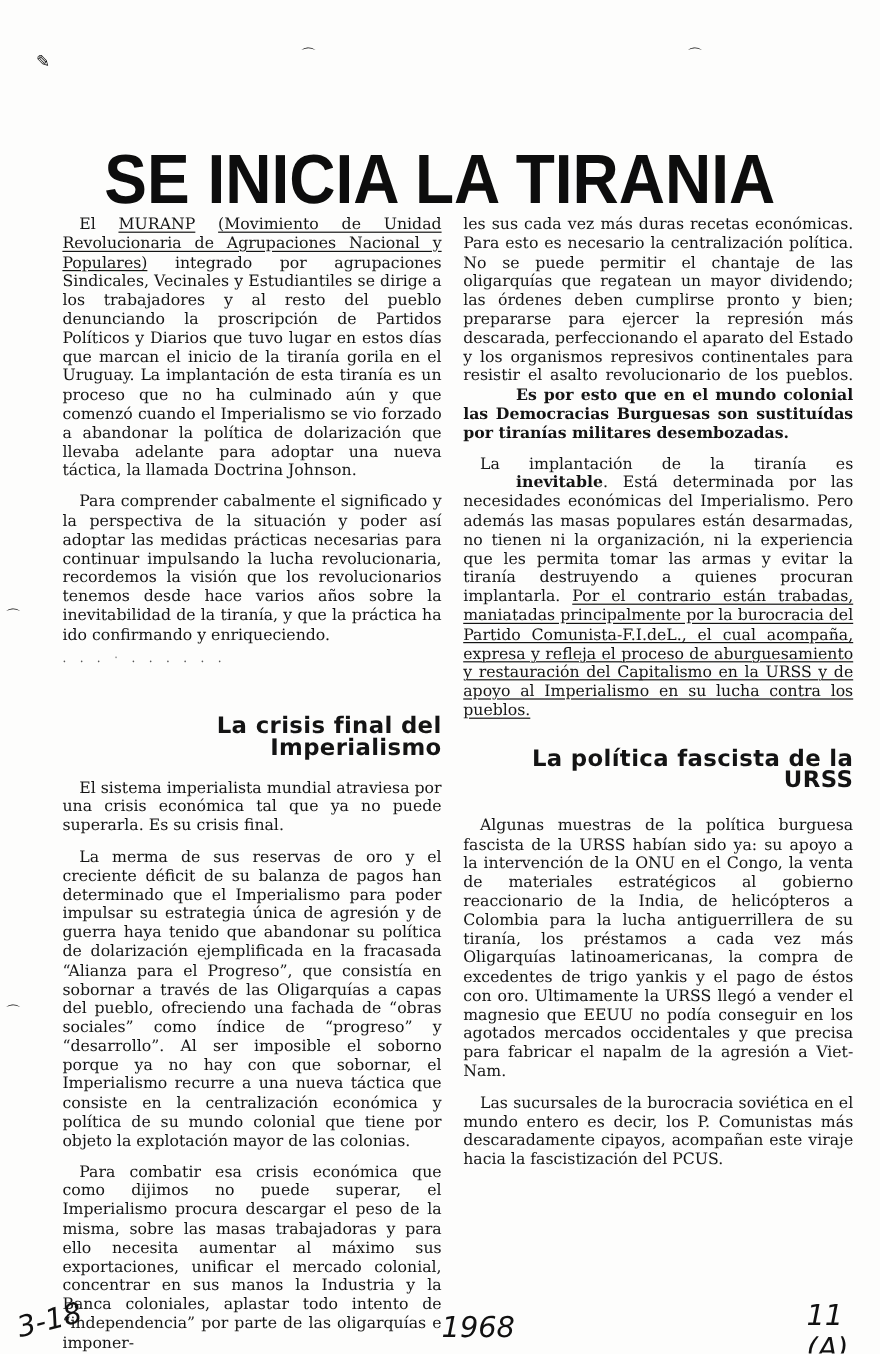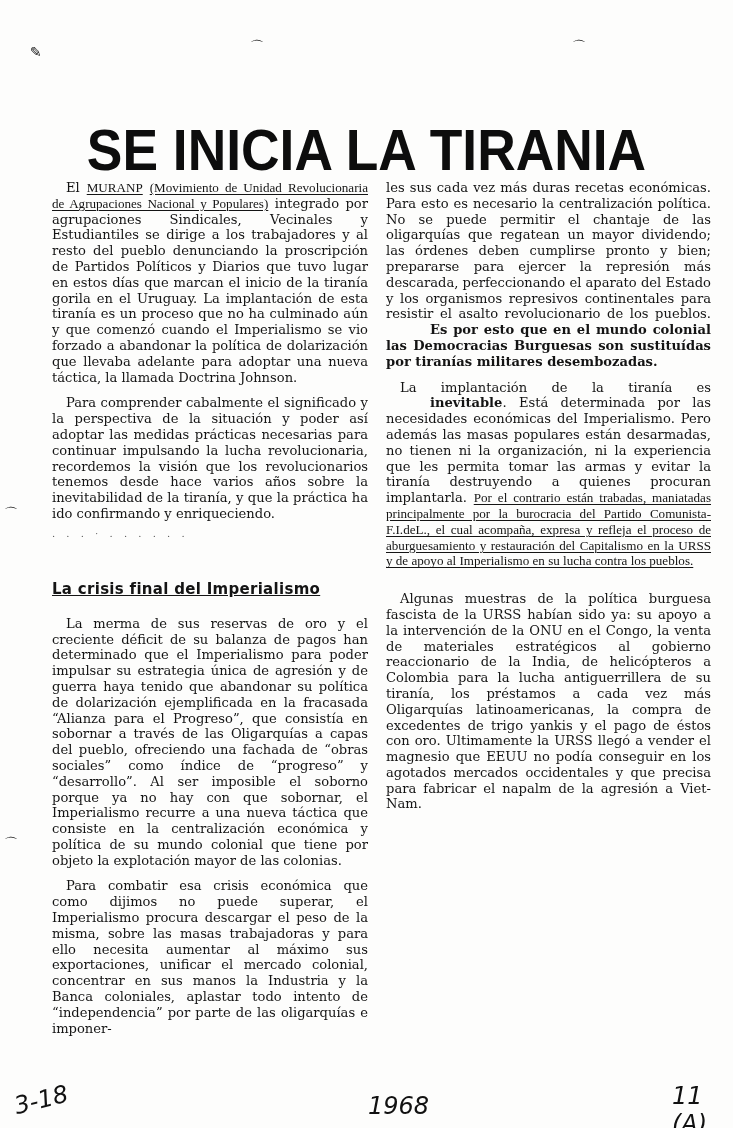--- a/index.html
+++ b/index.html
@@ -11,24 +11,24 @@
       position:absolute; left:0; width:733px; top:82px; text-align:center;
       font-family:"Liberation Sans", "DejaVu Sans", sans-serif; font-weight:bold;
       font-size:58px; letter-spacing:0px; line-height:1; color:#0d0d0d;
       transform:scaleX(0.92); transform-origin:center;
     }
     .col { position:absolute; top:180px; font-size:13.1px; line-height:15.8px; }
     .col-left { left:52px; width:316px; }
     .col-right { left:386px; width:325px; }
     p { margin:0 0 10px 0; text-align:justify; text-indent:14px; hyphens:manual; }
     .bold { font-weight:bold;margin-left:44px; }
-    .ul { text-decoration:underline; text-decoration-thickness:1px; text-underline-offset:2px;font-family:Liberation Serif, serif; }
+    .ul { text-decoration:underline; text-decoration-thickness:1px; text-underline-offset:2px; }
     .sub {
       font-family:"DejaVu Sans", "Liberation Sans", sans-serif; font-weight:bold;
-      font-size:15px; text-align:left; line-height:18px; letter-spacing:0.3px;text-decoration:underline;
+      font-size:19px; text-align:right; line-height:18px; letter-spacing:0.3px;
     }
     .sub-left { margin:34px 0 18px 0; }
     .sub-right { margin:22px 0 22px 0; }
     .dots { height:20px; letter-spacing:4px; font-size:10px; color:#555; margin-top:-6px; }
     .mark { position:absolute; color:#111; font-family:"DejaVu Sans", sans-serif; }
     .hand { position:absolute; font-family:"DejaVu Sans", sans-serif; font-size:24px; color:#111; font-style:italic; }
   </style>
 </head>
 <body>
 
@@ -38,27 +38,30 @@
 <span class="mark" style="left:4px;top:505px;font-size:14px;">⌒</span>
 <span class="mark" style="left:4px;top:835px;font-size:14px;">⌒</span>
 
 <h1 class="headline">SE INICIA LA TIRANIA</h1>
 
 <div class="col col-left">
   <p><span>El </span><span class="ul">MURANP</span> <span class="ul">(Movimiento de Unidad Revolucionaria de Agrupaciones Nacional y Populares)</span><span> integrado por agrupaciones Sindicales, Vecinales y Estudiantiles se dirige a los trabajadores y al resto del pueblo denunciando la proscripción de Partidos Políticos y Diarios que tuvo lugar en estos días que marcan el inicio de la tiranía gorila en el Uruguay. La implantación de esta tiranía es un proceso que no ha culminado aún y que comenzó cuando el Imperialismo se vio forzado a abandonar la política de dolarización que llevaba adelante para adoptar una nueva táctica, la llamada Doctrina Johnson.</span></p>
   <p>Para comprender cabalmente el significado y la perspectiva de la situación y poder así adoptar las medidas prácticas necesarias para continuar impulsando la lucha revolucionaria, recordemos la visión que los revolucionarios tenemos desde hace varios años sobre la inevitabilidad de la tiranía, y que la práctica ha ido confirmando y enriqueciendo.</p>
   <div class="dots">. . . ˑ . . . . . .</div>
   <div class="sub sub-left">La crisis final del Imperialismo</div>
+  <p>El sistema imperialista mundial atraviesa por una crisis económica tal que ya no puede superarla. Es su crisis final.</p>
   <p>La merma de sus reservas de oro y el creciente déficit de su balanza de pagos han determinado que el Imperialismo para poder impulsar su estrategia única de agresión y de guerra haya tenido que abandonar su política de dolarización ejemplificada en la fracasada “Alianza para el Progreso”, que consistía en sobornar a través de las Oligarquías a capas del pueblo, ofreciendo una fachada de “obras sociales” como índice de “progreso” y “desarrollo”. Al ser imposible el soborno porque ya no hay con que sobornar, el Imperialismo recurre a una nueva táctica que consiste en la centralización económica y política de su mundo colonial que tiene por objeto la explotación mayor de las colonias.</p>
   <p>Para combatir esa crisis económica que como dijimos no puede superar, el Imperialismo procura descargar el peso de la misma, sobre las masas trabajadoras y para ello necesita aumentar al máximo sus exportaciones, unificar el mercado colonial, concentrar en sus manos la Industria y la Banca coloniales, aplastar todo intento de “independencia” por parte de las oligarquías e imponer-</p>
 </div>
 
 <div class="col col-right">
   <p style="text-indent:0;"><span>les sus cada vez más duras recetas económicas. Para esto es necesario la centralización política. No se puede permitir el chantaje de las oligarquías que regatean un mayor dividendo; las órdenes deben cumplirse pronto y bien; prepararse para ejercer la represión más descarada, perfeccionando el aparato del Estado y los organismos represivos continentales para resistir el asalto revolucionario de los pueblos. </span><span class="bold">Es por esto que en el mundo colonial las Democracias Burguesas son sustituídas por tiranías militares desembozadas.</span></p>
   <p><span>La implantación de la tiranía es </span><span class="bold">inevitable</span><span>. Está determinada por las necesidades económicas del Imperialismo. Pero además las masas populares están desarmadas, no tienen ni la organización, ni la experiencia que les permita tomar las armas y evitar la tiranía destruyendo a quienes procuran implantarla. </span><span class="ul">Por el contrario están trabadas, maniatadas principalmente por la burocracia del Partido Comunista-F.I.deL., el cual acompaña, expresa y refleja el proceso de aburguesamiento y restauración del Capitalismo en la URSS y de apoyo al Imperialismo en su lucha contra los pueblos.</span></p>
   <div class="sub sub-right">
+    <div>La política fascista de la URSS</div>
   </div>
   <p>Algunas muestras de la política burguesa fascista de la URSS habían sido ya: su apoyo a la intervención de la ONU en el Congo, la venta de materiales estratégicos al gobierno reaccionario de la India, de helicópteros a Colombia para la lucha antiguerrillera de su tiranía, los préstamos a cada vez más Oligarquías latinoamericanas, la compra de excedentes de trigo yankis y el pago de éstos con oro. Ultimamente la URSS llegó a vender el magnesio que EEUU no podía conseguir en los agotados mercados occidentales y que precisa para fabricar el napalm de la agresión a Viet-Nam.</p>
+  <p>Las sucursales de la burocracia soviética en el mundo entero es decir, los P. Comunistas más descaradamente cipayos, acompañan este viraje hacia la fascistización del PCUS.</p>
 </div>
 
 <span class="hand" style="left:14px;top:1086px;transform:rotate(-14deg);">3-18</span>
 <span class="hand" style="left:368px;top:1092px;">1968</span>
 <span class="hand" style="left:672px;top:1082px;">11 (A)</span>
 
 </body></html>

